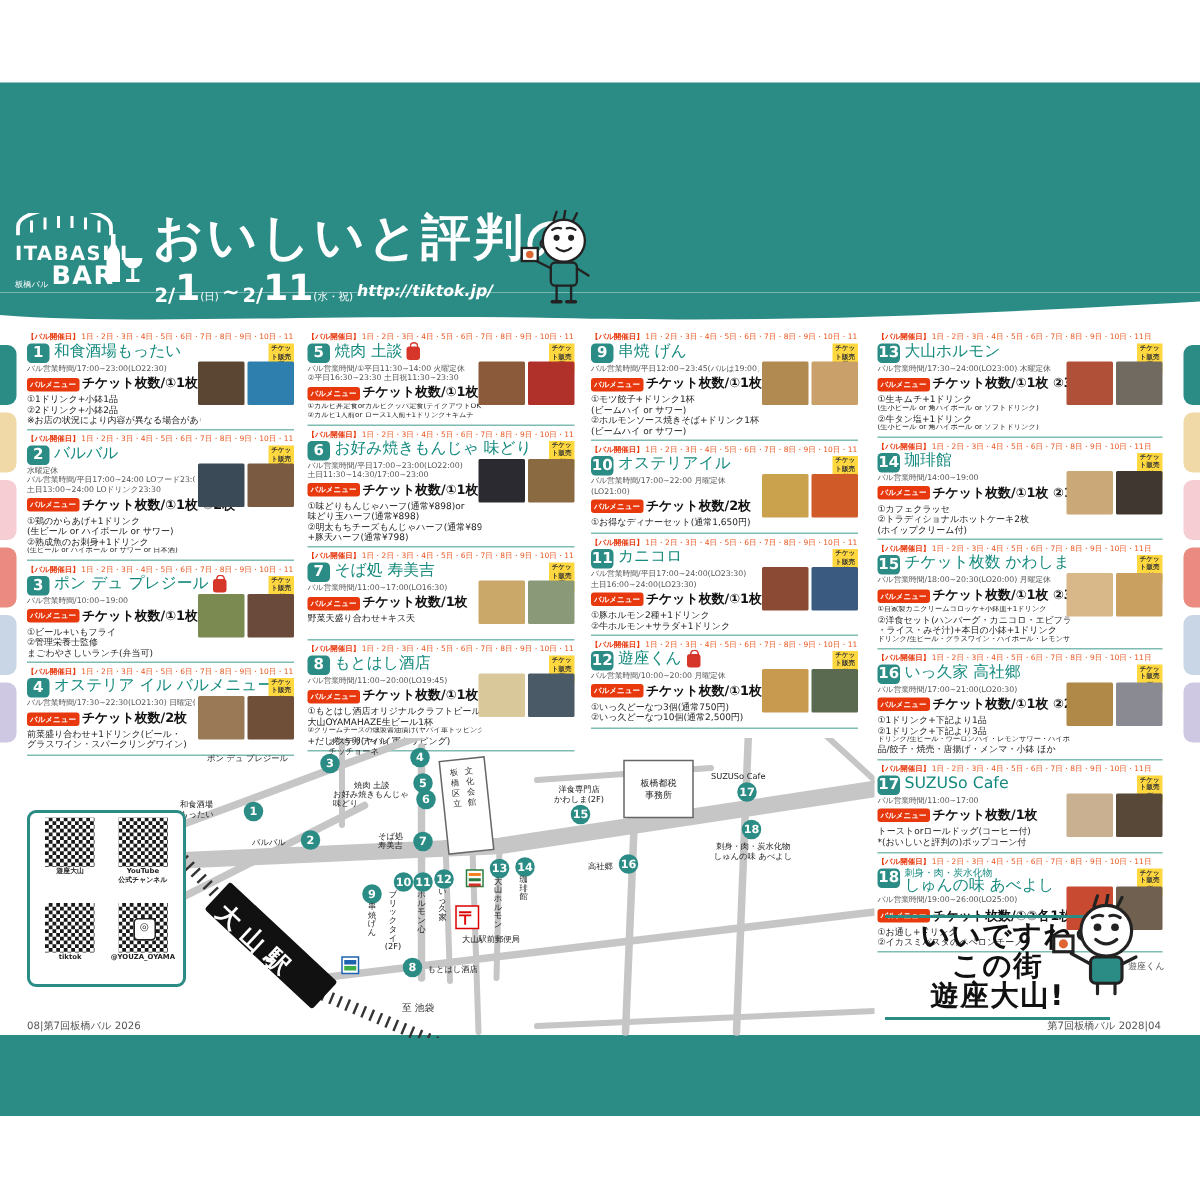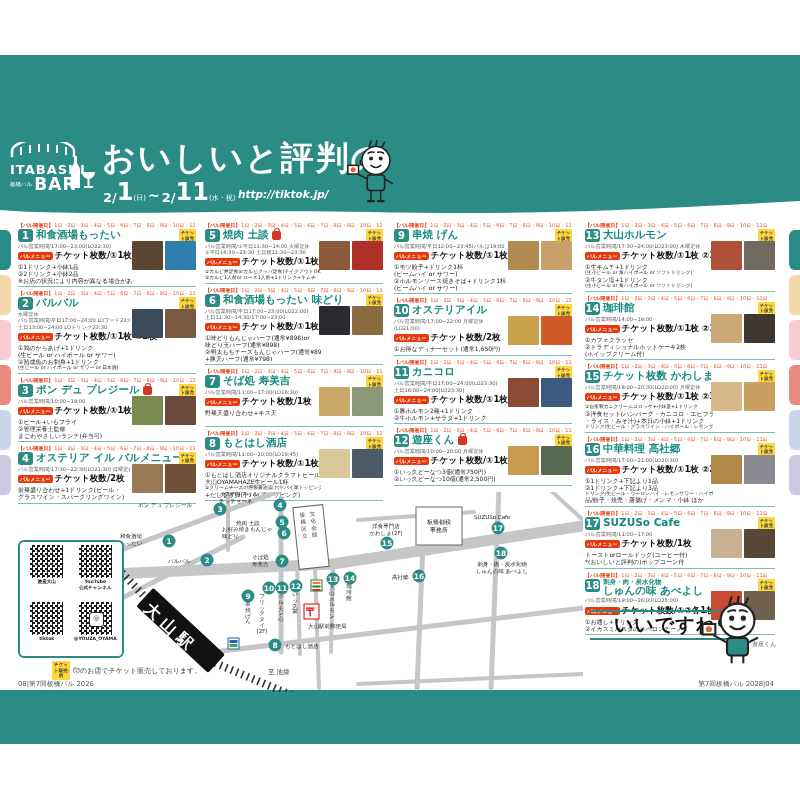--- a/index.html
+++ b/index.html
@@ -4,21 +4,21 @@
 <style>
   html,body{margin:0;padding:0;background:#fff;}
   #canvas{position:relative;width:800px;height:800px;background:#fff;overflow:hidden;
     font-family:"DejaVu Sans","Liberation Sans",sans-serif;}
   
   .band-top{position:absolute;left:0;top:55px;width:800px;height:140px;background:#2b8b85;}
   .wave{position:absolute;left:0;top:195px;z-index:1;}
   .band-bottom{position:absolute;left:0;top:690px;width:800px;height:54px;background:#2b8b85;}
   .logo{position:absolute;left:10px;top:142px;width:88px;height:58px;z-index:3;color:#fff;}
   .logo-t1{font-size:13px;font-weight:bold;letter-spacing:1px;line-height:1;margin-top:2px;}
-  .logo-row{display:flex;align-items:center;gap:2px;line-height:1;}
+  .logo-row{display:flex;align-items:flex-end;gap:2px;line-height:1;}
   .logo-sub{font-size:5.5px;}
   .logo-t2{font-size:17px;font-weight:bold;letter-spacing:1px;}
   .bottle-ic{position:absolute;right:2px;top:14px;}
   .hd-title{position:absolute;left:102px;top:141px;z-index:3;color:#fff;font-size:33px;font-weight:bold;letter-spacing:2px;line-height:1;}
   .hd-dates{position:absolute;left:103px;top:180px;z-index:3;color:#fff;display:flex;align-items:flex-end;line-height:1;}
   .d-frac{font-size:13px;font-weight:bold;}
   .d-num{font-size:24px;font-weight:bold;}
   .d-small{font-size:7px;padding-bottom:2px;}
   .d-tilde{font-size:14px;font-weight:bold;padding:0 2px 2px;}
   .hd-url{position:absolute;left:238px;top:188px;z-index:3;color:#fff;font-size:10.5px;font-weight:bold;font-style:italic;}
@@ -31,21 +31,21 @@
   .tabs.R .tab{border-radius:6px 0 0 6px;}
   
   .entries-col{position:absolute;top:222px;width:178px;}
   [data-col="0"]{left:18px;} [data-col="1"]{left:205px;} [data-col="2"]{left:394px;}
   [data-col="3"]{left:585px;width:190px;}
   .entry{position:relative;border-bottom:1px solid #7fbcb4;margin-bottom:3px;padding-bottom:2px;min-height:56px;}
   .date-strip{font-size:5px;color:#e8551e;white-space:nowrap;overflow:hidden;line-height:1.2;}
   .ds-pre{color:#e8380d;font-weight:bold;margin-right:1px;}
   .entry-head{position:relative;display:flex;align-items:flex-start;gap:3px;margin:1px 0;}
   .num-box{background:#2b8b85;color:#fff;font-weight:bold;font-size:10px;min-width:15px;height:13px;line-height:13px;text-align:center;border-radius:3px;flex:none;}
-  .entry-title{color:#158a7e;font-weight:bold;font-size:10.5px;line-height:1.05;}
+  .entry-title{color:#158a7e;font-weight:normal;font-size:10.5px;line-height:1.05;}
   .name-small{display:block;font-size:6.5px;}
   .bag-icon{width:9px;height:9px;background:#d6362a;border-radius:2px;flex:none;position:relative;margin-top:2px;}
   .bag-icon:before{content:"";position:absolute;left:2px;top:-3px;width:4px;height:4px;border:1px solid #d6362a;border-bottom:none;border-radius:3px 3px 0 0;}
   .tk-badge{position:absolute;right:0;top:0;background:#ffd83f;color:#333;font-size:4.4px;font-weight:bold;width:17px;line-height:1.25;text-align:center;padding:1px 0;}
   .hours{font-size:5.2px;color:#555;line-height:1.18;white-space:nowrap;overflow:hidden;width:calc(100% - 66px);}
   .ticket-row{margin:1px 0;display:flex;align-items:center;gap:2px;}
   .bar-badge{background:#e8380d;color:#fff;font-size:5px;font-weight:bold;padding:1px 2px;border-radius:2px;flex:none;}
   .tickets{font-size:8.6px;font-weight:bold;color:#111;white-space:nowrap;}
   .item{font-size:6px;color:#222;line-height:1.18;white-space:nowrap;overflow:hidden;width:calc(100% - 62px);}
   .item.tiny{font-size:4.8px;}
@@ -251,21 +251,21 @@
         <div class="item tiny">②カルビ1人前or ロース1人前+1ドリンク+キムチ</div>
         <div class="photos">
           <span class="photo" style="background: rgb(138, 90, 58);"></span>
           <span class="photo" style="background: rgb(176, 48, 42);"></span>
         </div>
       </div>
       <div class="entry">
         <div class="date-strip"><span class="ds-pre">【バル開催日】</span>1日・2日・3日・4日・5日・6日・7日・8日・9日・10日・11日</div>
         <div class="entry-head">
           <span class="num-box">6</span>
-          <span class="entry-title">和食酒場もったい 味どり</span>
+          <span class="entry-title">お好み焼きもんじゃ 味どり</span>
           <span class="tk-badge">チケット販売所</span>
         </div>
         <div class="hours">バル営業時間/平日17:00~23:00(LO22:00)</div>
         <div class="hours">土日11:30~14:30/17:00~23:00</div>
         <div class="ticket-row">
           <span class="bar-badge">バルメニュー</span>
           <span class="tickets">チケット枚数/①1枚 ②2枚</span>
         </div>
         <div class="item">①味どりもんじゃハーフ(通常¥898)or</div>
         <div class="item">味どり玉ハーフ(通常¥898)</div>
@@ -458,21 +458,21 @@
         <div class="item tiny">ドリンク/生ビール・グラスワイン・ハイボール・レモンサワー・ウーロンハイ・ソフトドリンク</div>
         <div class="photos">
           <span class="photo" style="background: rgb(216, 184, 136);"></span>
           <span class="photo" style="background: rgb(202, 160, 96);"></span>
         </div>
       </div>
       <div class="entry">
         <div class="date-strip"><span class="ds-pre">【バル開催日】</span>1日・2日・3日・4日・5日・6日・7日・8日・9日・10日・11日</div>
         <div class="entry-head">
           <span class="num-box">16</span>
-          <span class="entry-title">中華料理 高社郷</span>
+          <span class="entry-title">いっ久家 高社郷</span>
           <span class="tk-badge">チケット販売所</span>
         </div>
         <div class="hours">バル営業時間/17:00~21:00(LO20:30)</div>
         <div class="ticket-row">
           <span class="bar-badge">バルメニュー</span>
           <span class="tickets">チケット枚数/①1枚 ②2枚</span>
         </div>
         <div class="item">①1ドリンク+下記より1品</div>
         <div class="item">②1ドリンク+下記より3品</div>
         <div class="item tiny">ドリンク/生ビール・ウーロンハイ・レモンサワー・ハイボール ほか</div>
@@ -642,30 +642,28 @@
         <div class="qr-label">tiktok</div>
       </div>
       <div class="qr-cell">
         <span class="qr">
           <span class="insta">◎</span>
         </span>
         <div class="qr-label">@YOUZA_OYAMA</div>
       </div>
     </div>
 
-  <div class="footnote">
-    <span class="tk-badge2">チケット販売所</span>
-    <span class="footnote-text">印のお店でチケット販売しております。</span>
-  </div>
 
   <div class="footer L">08|第7回板橋バル 2026</div>
   <div class="footer R">第7回板橋バル 2028|04</div>
 
   <div class="slogan">
     <div>いいですね</div>
+    <div>この街</div>
+    <div>遊座大山!</div>
   </div>
   <svg class="mascot2" width="72" height="70" viewBox="0 0 60 60">
     <g stroke="#222" stroke-width="1.8" fill="none" stroke-linecap="round">
       <path d="M26,7 L28,1 M33,6 L34,0 M39,8 L42,2"></path>
       <circle cx="20" cy="23" r="3" fill="#fff"></circle>
       <circle cx="33" cy="21" r="14.5" fill="#fff"></circle>
       <circle cx="28" cy="19" r="2.2" fill="#222" stroke="none"></circle>
       <circle cx="38" cy="19" r="2.2" fill="#222" stroke="none"></circle>
       <path d="M25,13.5 q3,-2 6,-1 M35,12.5 q3,-1 6,1"></path>
       <path d="M27,26 q6,5 12,0" fill="#fff"></path>

